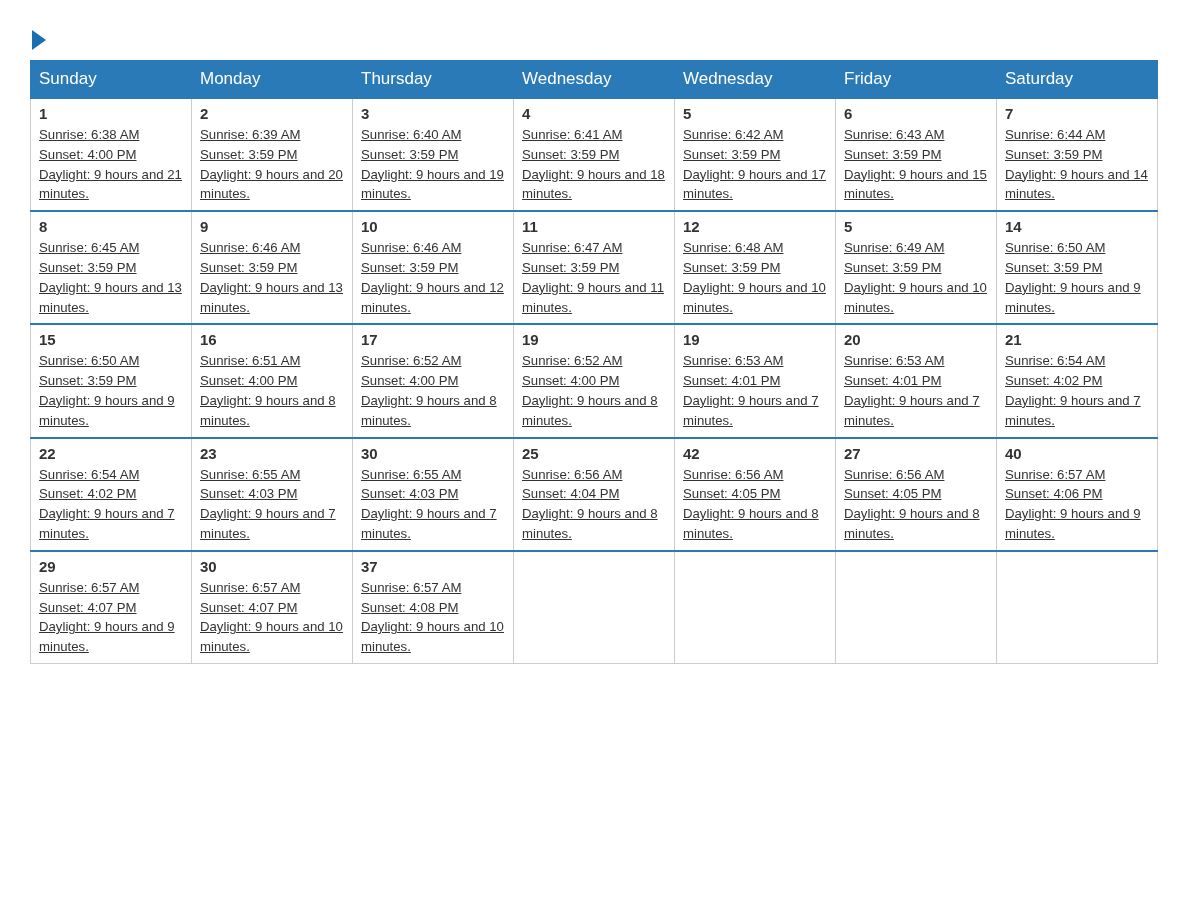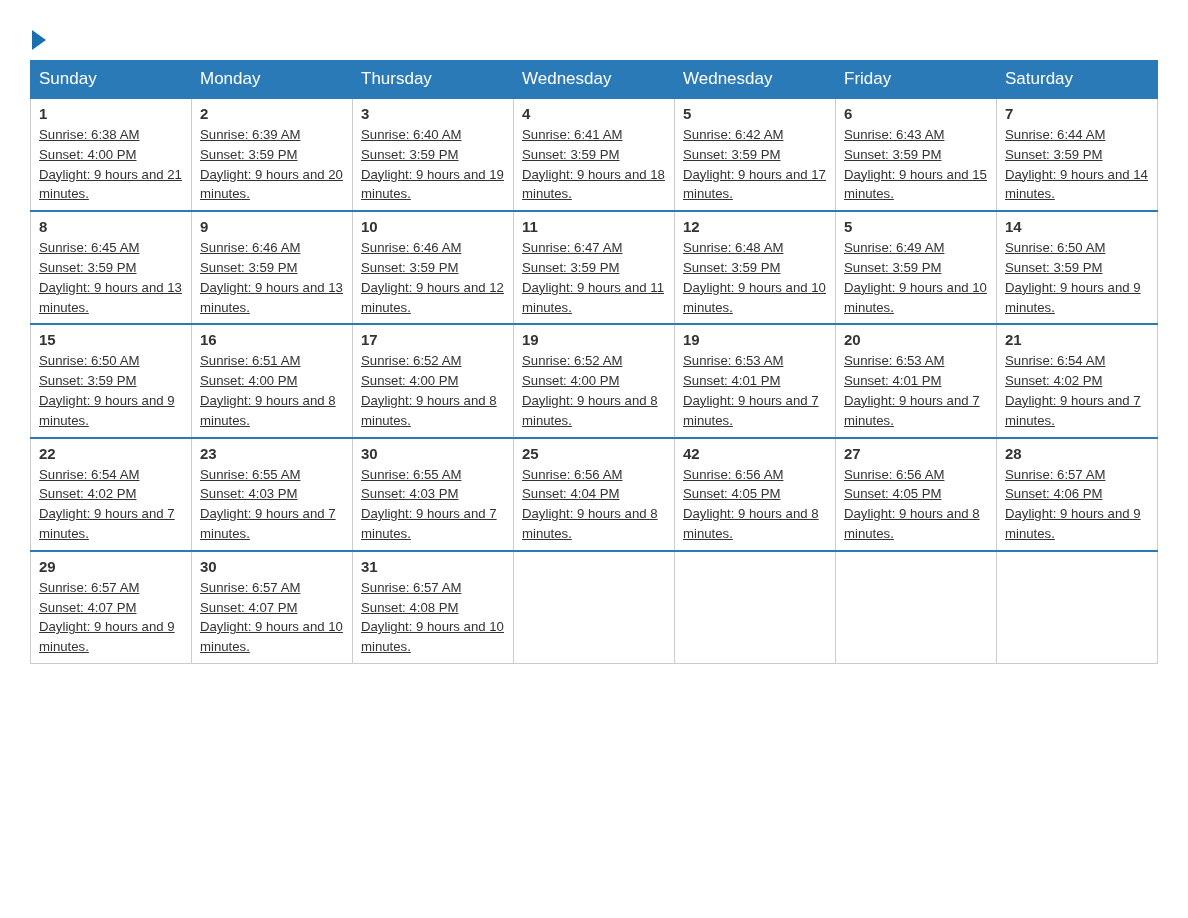--- a/index.html
+++ b/index.html
@@ -240,35 +240,35 @@
         </td>
         <td>
           <span class="day-number">42</span>
           <span class="day-info">Sunrise: 6:56 AM<br>Sunset: 4:05 PM<br>Daylight: 9 hours and 8 minutes.</span>
         </td>
         <td>
           <span class="day-number">27</span>
           <span class="day-info">Sunrise: 6:56 AM<br>Sunset: 4:05 PM<br>Daylight: 9 hours and 8 minutes.</span>
         </td>
         <td>
-          <span class="day-number">28</span>
+          <span class="day-number">40</span>
           <span class="day-info">Sunrise: 6:57 AM<br>Sunset: 4:06 PM<br>Daylight: 9 hours and 9 minutes.</span>
         </td>
       </tr>
       <tr class="week-row">
         <td>
           <span class="day-number">29</span>
           <span class="day-info">Sunrise: 6:57 AM<br>Sunset: 4:07 PM<br>Daylight: 9 hours and 9 minutes.</span>
         </td>
         <td>
           <span class="day-number">30</span>
           <span class="day-info">Sunrise: 6:57 AM<br>Sunset: 4:07 PM<br>Daylight: 9 hours and 10 minutes.</span>
         </td>
         <td>
-          <span class="day-number">31</span>
+          <span class="day-number">37</span>
           <span class="day-info">Sunrise: 6:57 AM<br>Sunset: 4:08 PM<br>Daylight: 9 hours and 10 minutes.</span>
         </td>
         <td class="empty"></td>
         <td class="empty"></td>
         <td class="empty"></td>
         <td class="empty"></td>
       </tr>
     </tbody>
 </table>
 

